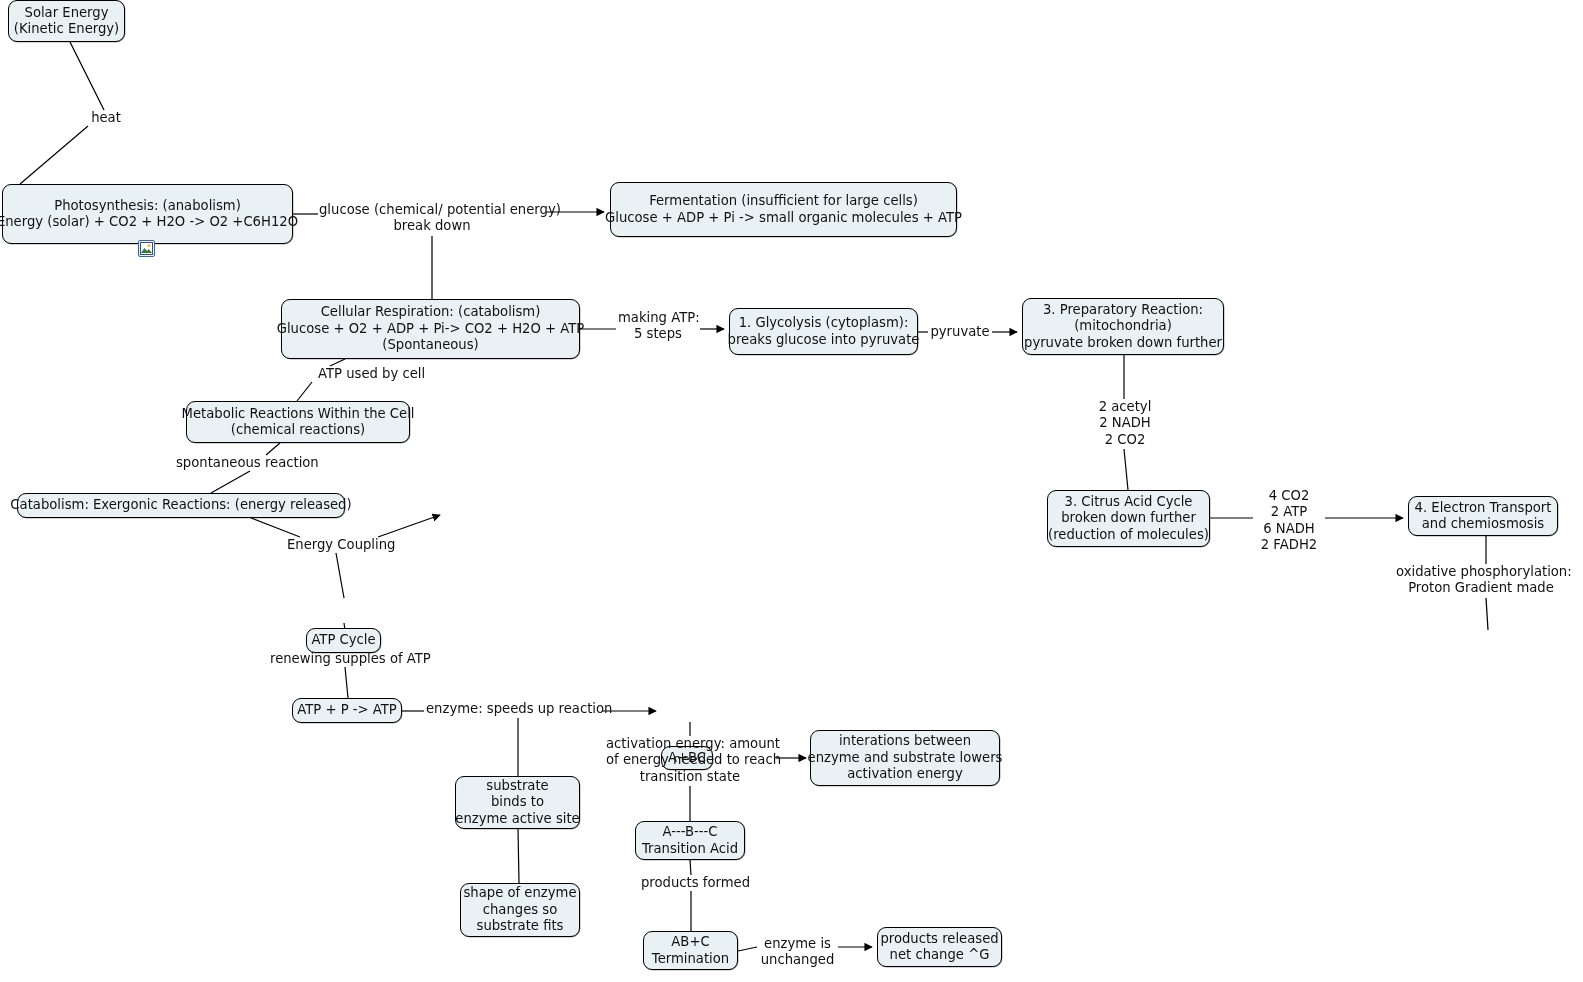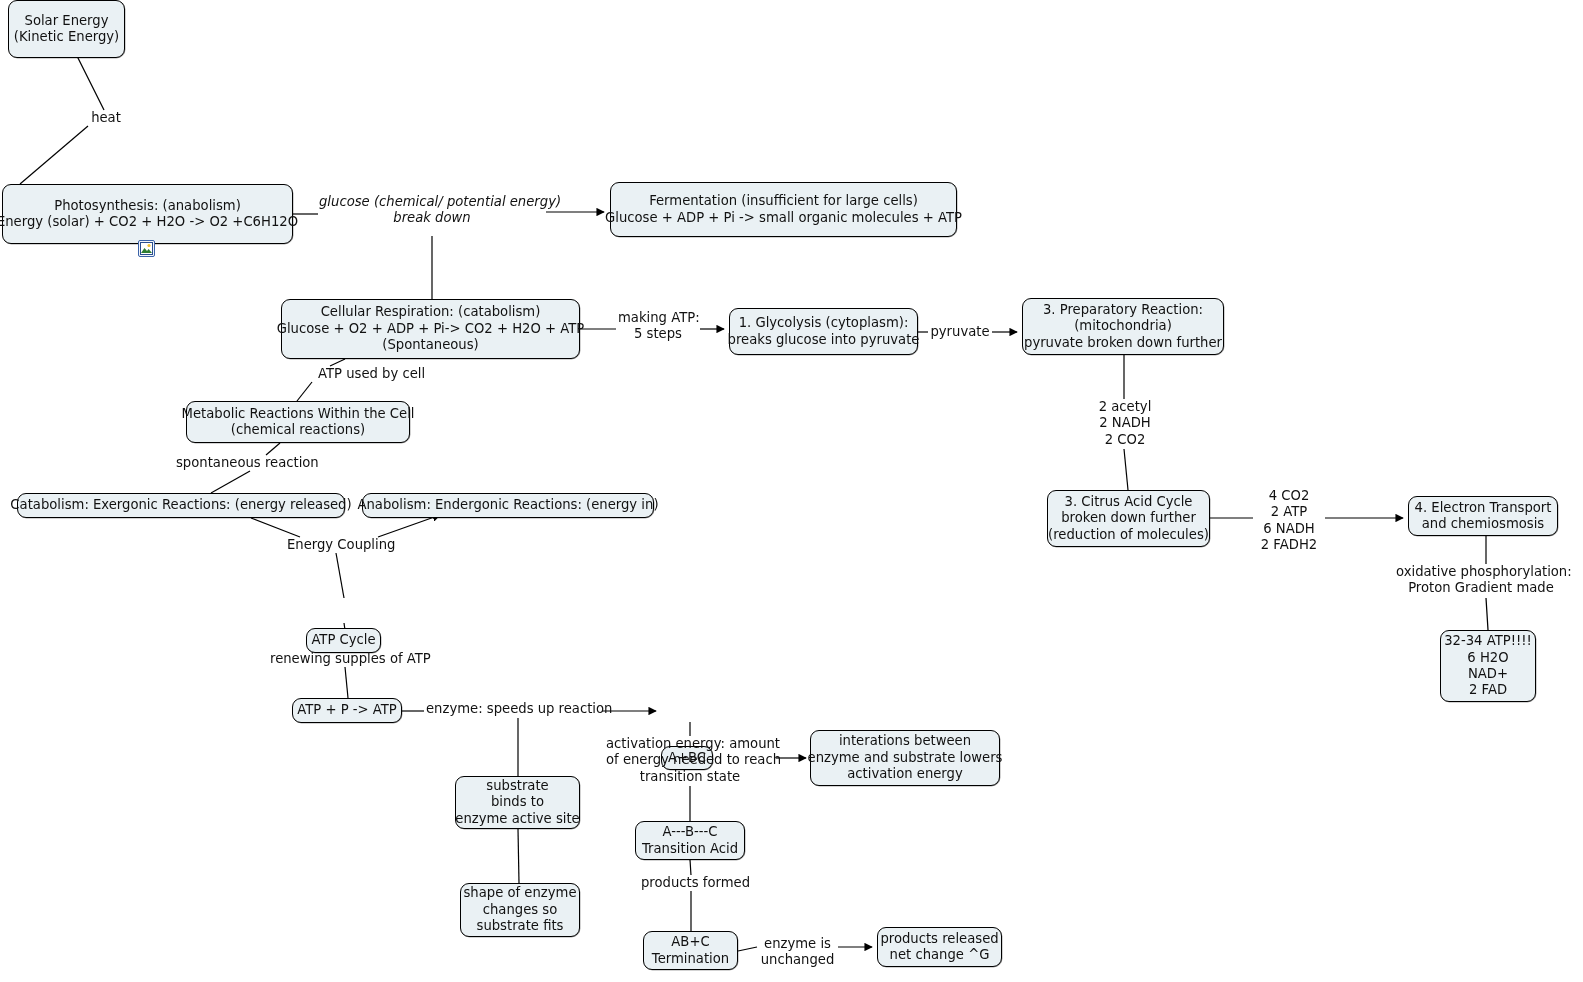--- a/index.html
+++ b/index.html
@@ -132,68 +132,63 @@
       <path d="M 690 786 L 690 821"></path>
 
       <path d="M 690 860 L 691 875"></path>
       <path d="M 691 891 L 691 931"></path>
 
       <path d="M 738 951 L 757 947"></path>
       <path d="M 838 947 L 872 947" marker-end="url(#arrow)"></path>
     </g>
   </svg>
 
-  <div class="node" style="left: 8px; top: 0px; width: 117px; height: 58px; background: rgb(234, 241, 244); border-color: rgb(0, 0, 0);">Solar Energy
+  <div class="node" style="left: 8px; top: 0px; width: 117px; height: 42px; background: rgb(234, 241, 244); border-color: rgb(0, 0, 0);">Solar Energy
 (Kinetic Energy)</div>
   <div class="node" style="left: 2px; top: 184px; width: 291px; height: 60px; background: rgb(234, 241, 244); border-color: rgb(0, 0, 0);">Photosynthesis: (anabolism)
 Energy (solar) + CO2 + H2O -&gt; O2 +C6H12O</div>
   <div class="node" style="left: 610px; top: 182px; width: 347px; height: 55px; background: rgb(234, 241, 244); border-color: rgb(0, 0, 0);">Fermentation (insufficient for large cells)
 Glucose + ADP + Pi -&gt; small organic molecules + ATP</div>
   <div class="node" style="left: 281px; top: 299px; width: 299px; height: 60px; background: rgb(234, 241, 244); border-color: rgb(0, 0, 0);">Cellular Respiration: (catabolism)
 Glucose + O2 + ADP + Pi-&gt; CO2 + H2O + ATP
 (Spontaneous)</div>
   <div class="node" style="left: 729px; top: 308px; width: 189px; height: 47px; background: rgb(234, 241, 244); border-color: rgb(0, 0, 0);">1. Glycolysis (cytoplasm):
 breaks glucose into pyruvate</div>
   <div class="node" style="left: 1022px; top: 298px; width: 202px; height: 57px; background: rgb(234, 241, 244); border-color: rgb(0, 0, 0);">3. Preparatory Reaction:
 (mitochondria)
 pyruvate broken down further</div>
   <div class="node" style="left: 1047px; top: 490px; width: 163px; height: 57px; background: rgb(234, 241, 244); border-color: rgb(0, 0, 0);">3. Citrus Acid Cycle
 broken down further
 (reduction of molecules)</div>
   <div class="node" style="left: 1408px; top: 496px; width: 150px; height: 40px; background: rgb(234, 241, 244); border-color: rgb(0, 0, 0);">4. Electron Transport
 and chemiosmosis</div>
-  <div class="node" style="left: 1440px; top: 630px; width: 96px; height: 72px; background: rgb(234, 241, 244); border-color: rgb(0, 0, 0);">32-34 ATP!!!!
-6 H2O
-NAD+
-2 FAD</div>
   <div class="node" style="left: 186px; top: 401px; width: 224px; height: 42px; background: rgb(234, 241, 244); border-color: rgb(0, 0, 0);">Metabolic Reactions Within the Cell
 (chemical reactions)</div>
   <div class="node" style="left: 17px; top: 493px; width: 328px; height: 25px; background: rgb(234, 241, 244); border-color: rgb(0, 0, 0);">Catabolism: Exergonic Reactions: (energy released)</div>
-  <div class="node" style="left: 362px; top: 493px; width: 292px; height: 25px; background: rgb(234, 241, 244); border-color: rgb(0, 0, 0);">Anabolism: Endergonic Reactions: (energy in)</div>
   <div class="node" style="left: 306px; top: 628px; width: 75px; height: 25px; background: rgb(234, 241, 244); border-color: rgb(0, 0, 0);">ATP Cycle</div>
   <div class="node" style="left: 292px; top: 698px; width: 110px; height: 25px; background: rgb(234, 241, 244); border-color: rgb(0, 0, 0);">ATP + P -&gt; ATP</div>
   <div class="node" style="left: 661px; top: 698px; width: 52px; height: 24px; background: rgb(234, 241, 244); border-color: rgb(0, 0, 0); margin-top: 48px;">A+BC</div>
   <div class="node" style="left: 810px; top: 730px; width: 190px; height: 56px; background: rgb(234, 241, 244); border-color: rgb(0, 0, 0);">interations between
 enzyme and substrate lowers
 activation energy</div>
   <div class="node" style="left: 455px; top: 776px; width: 125px; height: 53px; background: rgb(234, 241, 244); border-color: rgb(0, 0, 0);">substrate
 binds to
 enzyme active site</div>
   <div class="node" style="left: 635px; top: 821px; width: 110px; height: 39px; background: rgb(234, 241, 244); border-color: rgb(0, 0, 0);">A---B---C
 Transition Acid</div>
   <div class="node" style="left: 460px; top: 883px; width: 120px; height: 54px; background: rgb(234, 241, 244); border-color: rgb(0, 0, 0);">shape of enzyme
 changes so
 substrate fits</div>
   <div class="node" style="left: 643px; top: 931px; width: 95px; height: 39px; background: rgb(234, 241, 244); border-color: rgb(0, 0, 0);">AB+C
 Termination</div>
   <div class="node" style="left: 877px; top: 927px; width: 125px; height: 40px; background: rgb(234, 241, 244); border-color: rgb(0, 0, 0);">products released
 net change ^G</div>
 
   <div class="edge-label" style="left: 88px; top: 110px; width: 36px;">heat</div>
-  <div class="edge-label" style="left: 319px; top: 194px; width: 226px; font-style: italic;">glucose (chemical/ potential energy)
+  <div class="edge-label" style="left: 319px; top: 202px; width: 226px;">glucose (chemical/ potential energy)
 break down</div>
   <div class="edge-label" style="left: 618px; top: 310px; width: 80px;">making ATP:
 5 steps</div>
   <div class="edge-label" style="left: 929px; top: 324px; width: 62px;">pyruvate</div>
   <div class="edge-label" style="left: 1095px; top: 399px; width: 60px;">2 acetyl
 2 NADH
 2 CO2</div>
   <div class="edge-label" style="left: 1255px; top: 488px; width: 68px;">4 CO2
 2 ATP
 6 NADH

